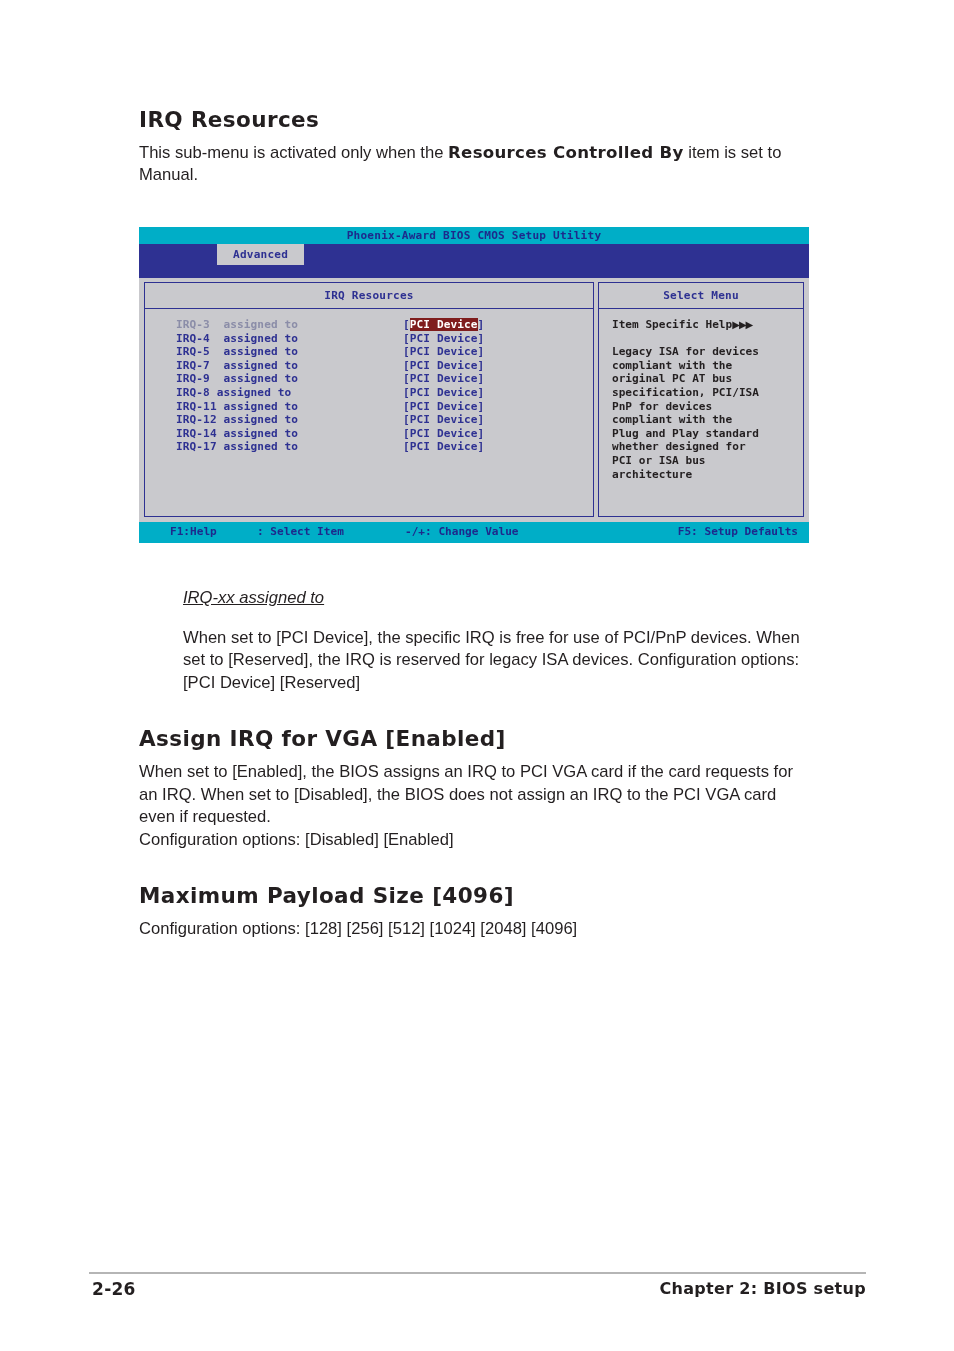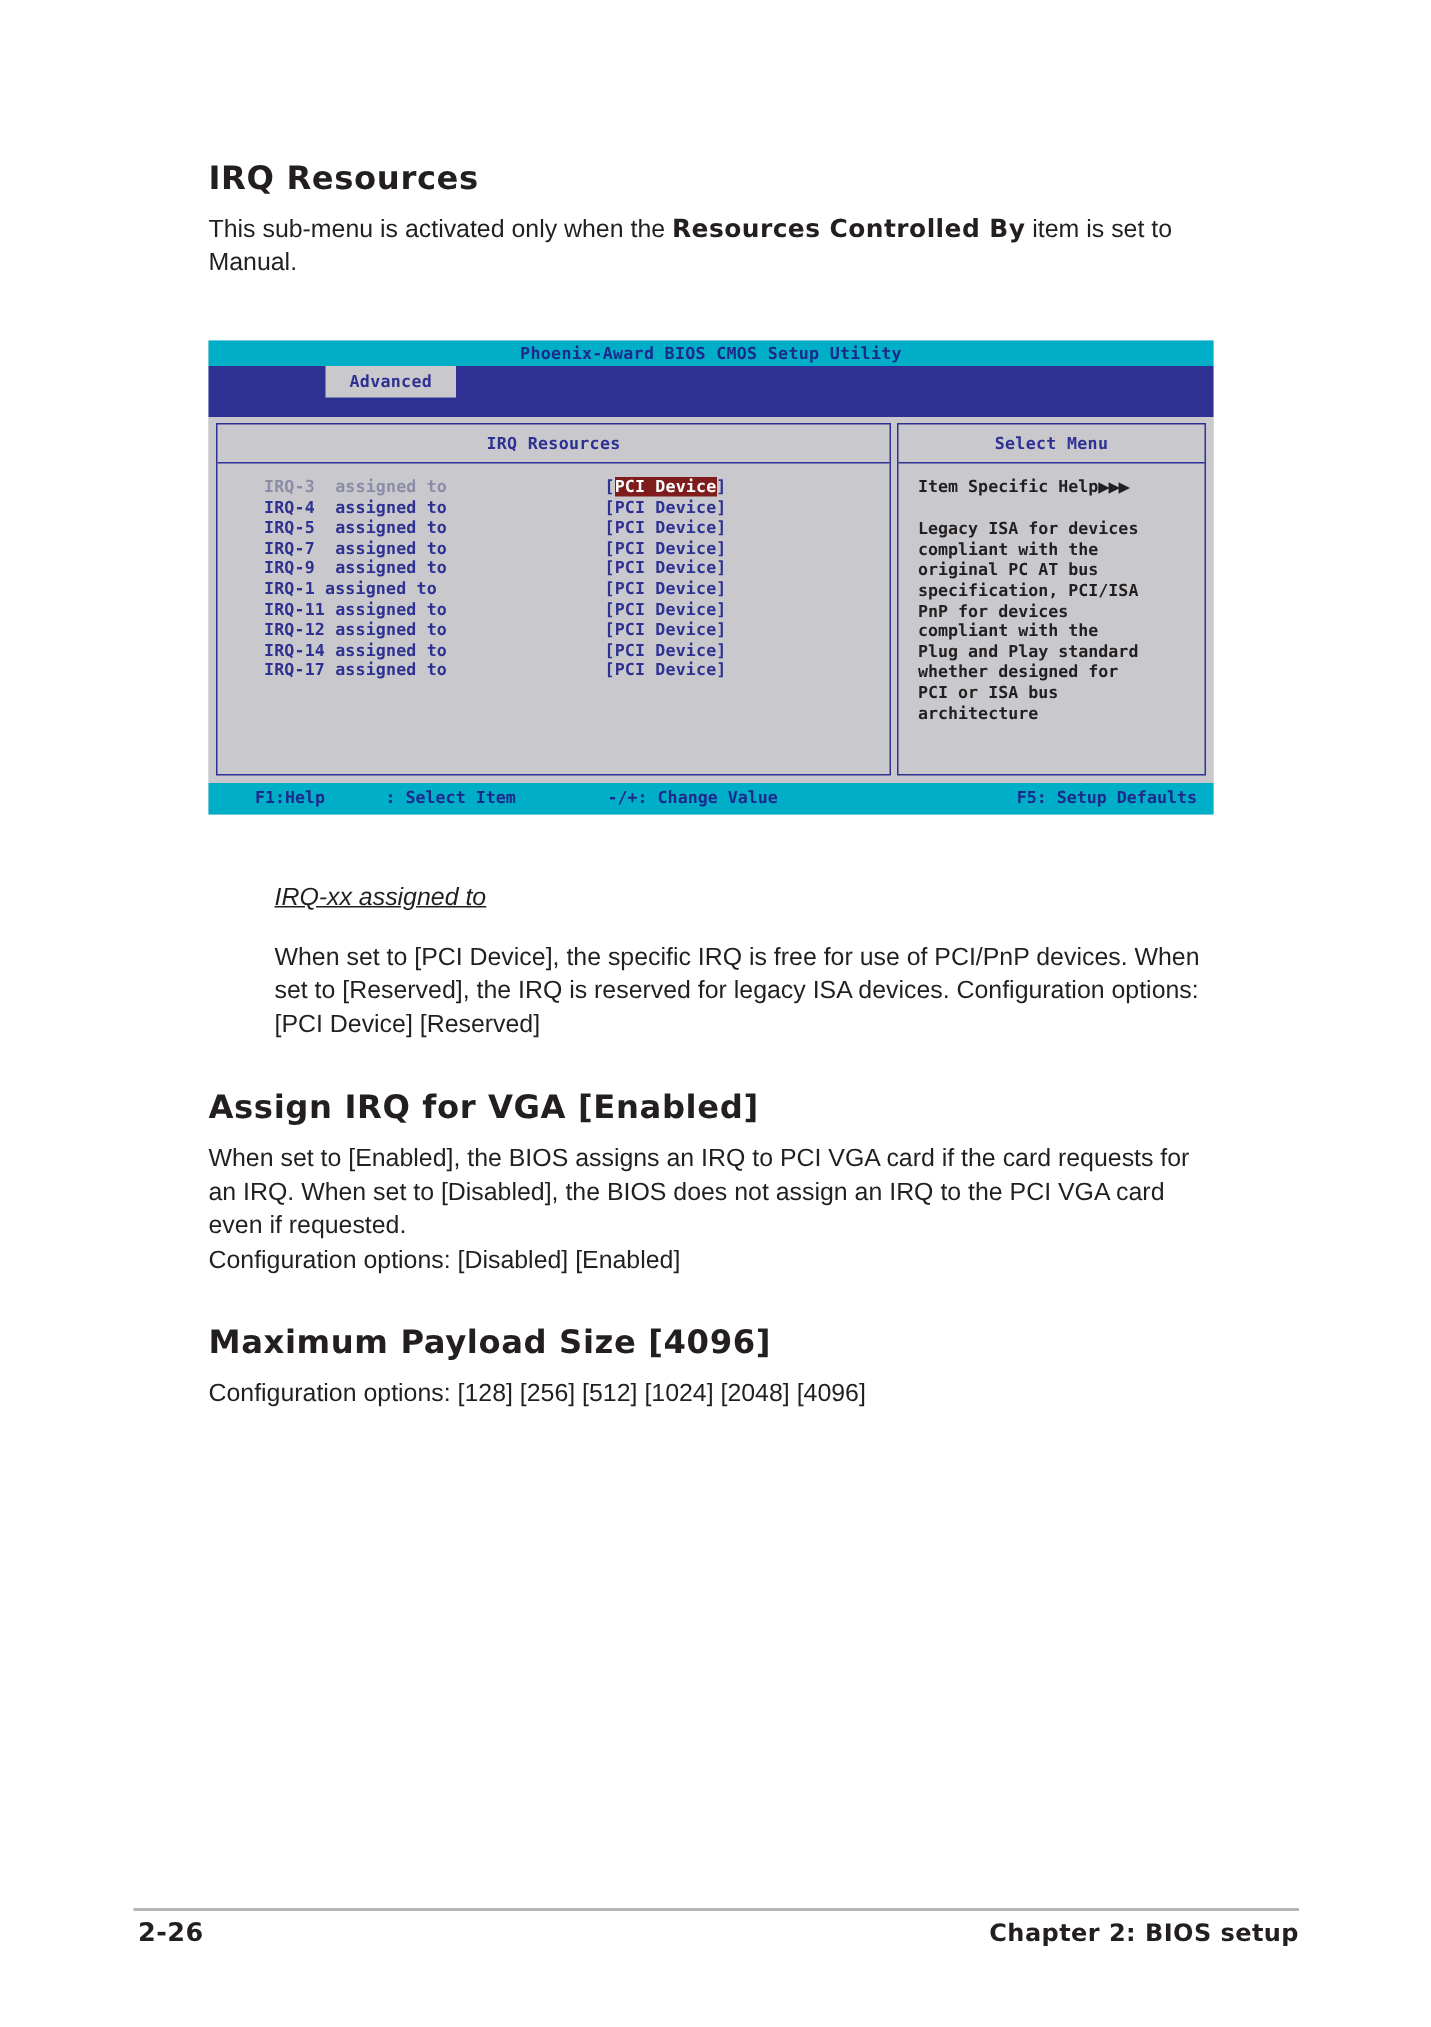--- a/index.html
+++ b/index.html
@@ -263,21 +263,21 @@
             </div>
             <div class="irq-row">
               <span class="irq-label">IRQ-7  assigned to</span>
               <span class="irq-value">[PCI Device]</span>
             </div>
             <div class="irq-row">
               <span class="irq-label">IRQ-9  assigned to</span>
               <span class="irq-value">[PCI Device]</span>
             </div>
             <div class="irq-row">
-              <span class="irq-label">IRQ-1 assigned to</span>
+              <span class="irq-label">IRQ-8 assigned to</span>
               <span class="irq-value">[PCI Device]</span>
             </div>
             <div class="irq-row">
               <span class="irq-label">IRQ-11 assigned to</span>
               <span class="irq-value">[PCI Device]</span>
             </div>
             <div class="irq-row">
               <span class="irq-label">IRQ-12 assigned to</span>
               <span class="irq-value">[PCI Device]</span>
             </div>

